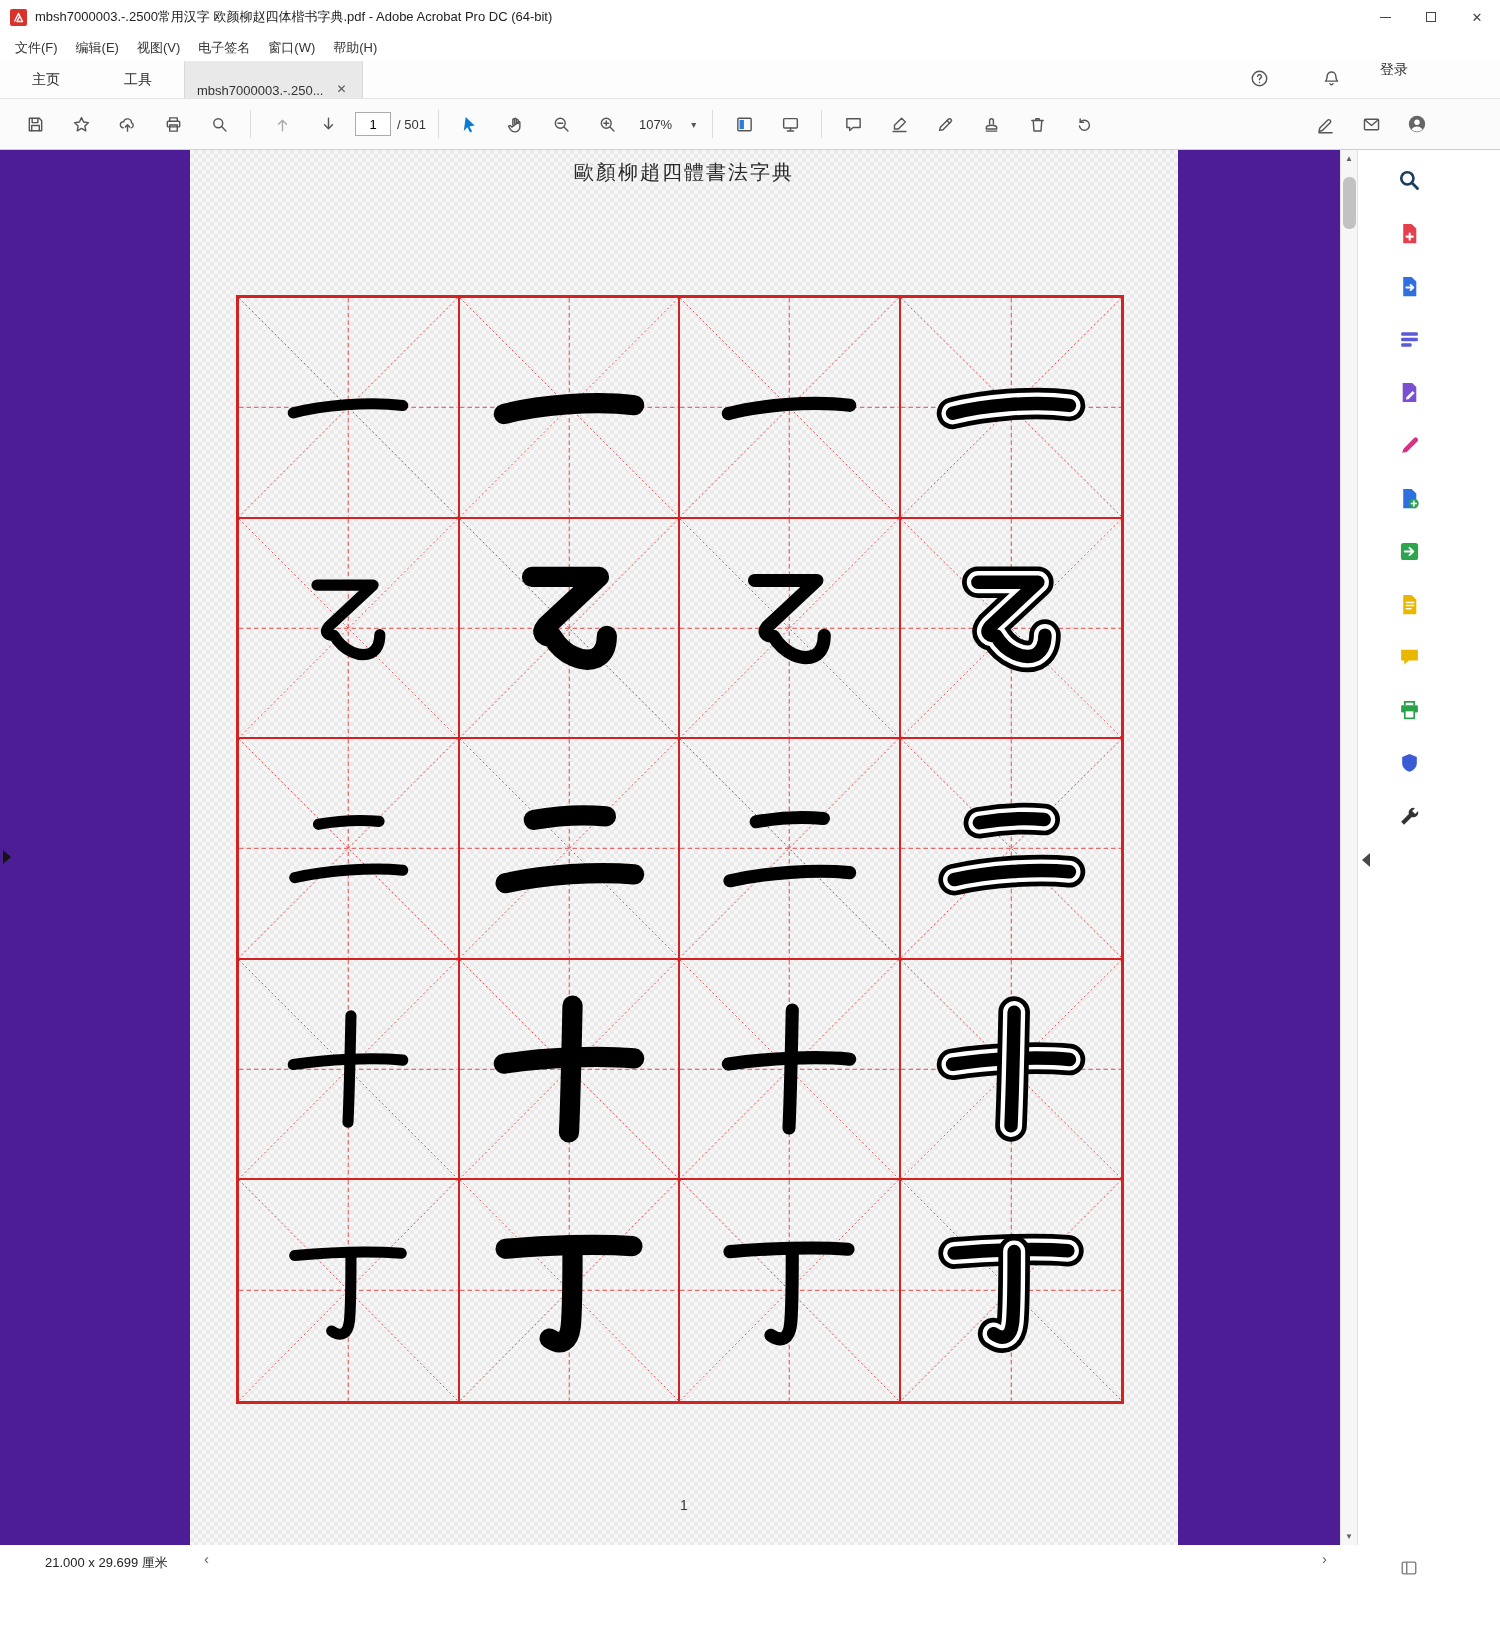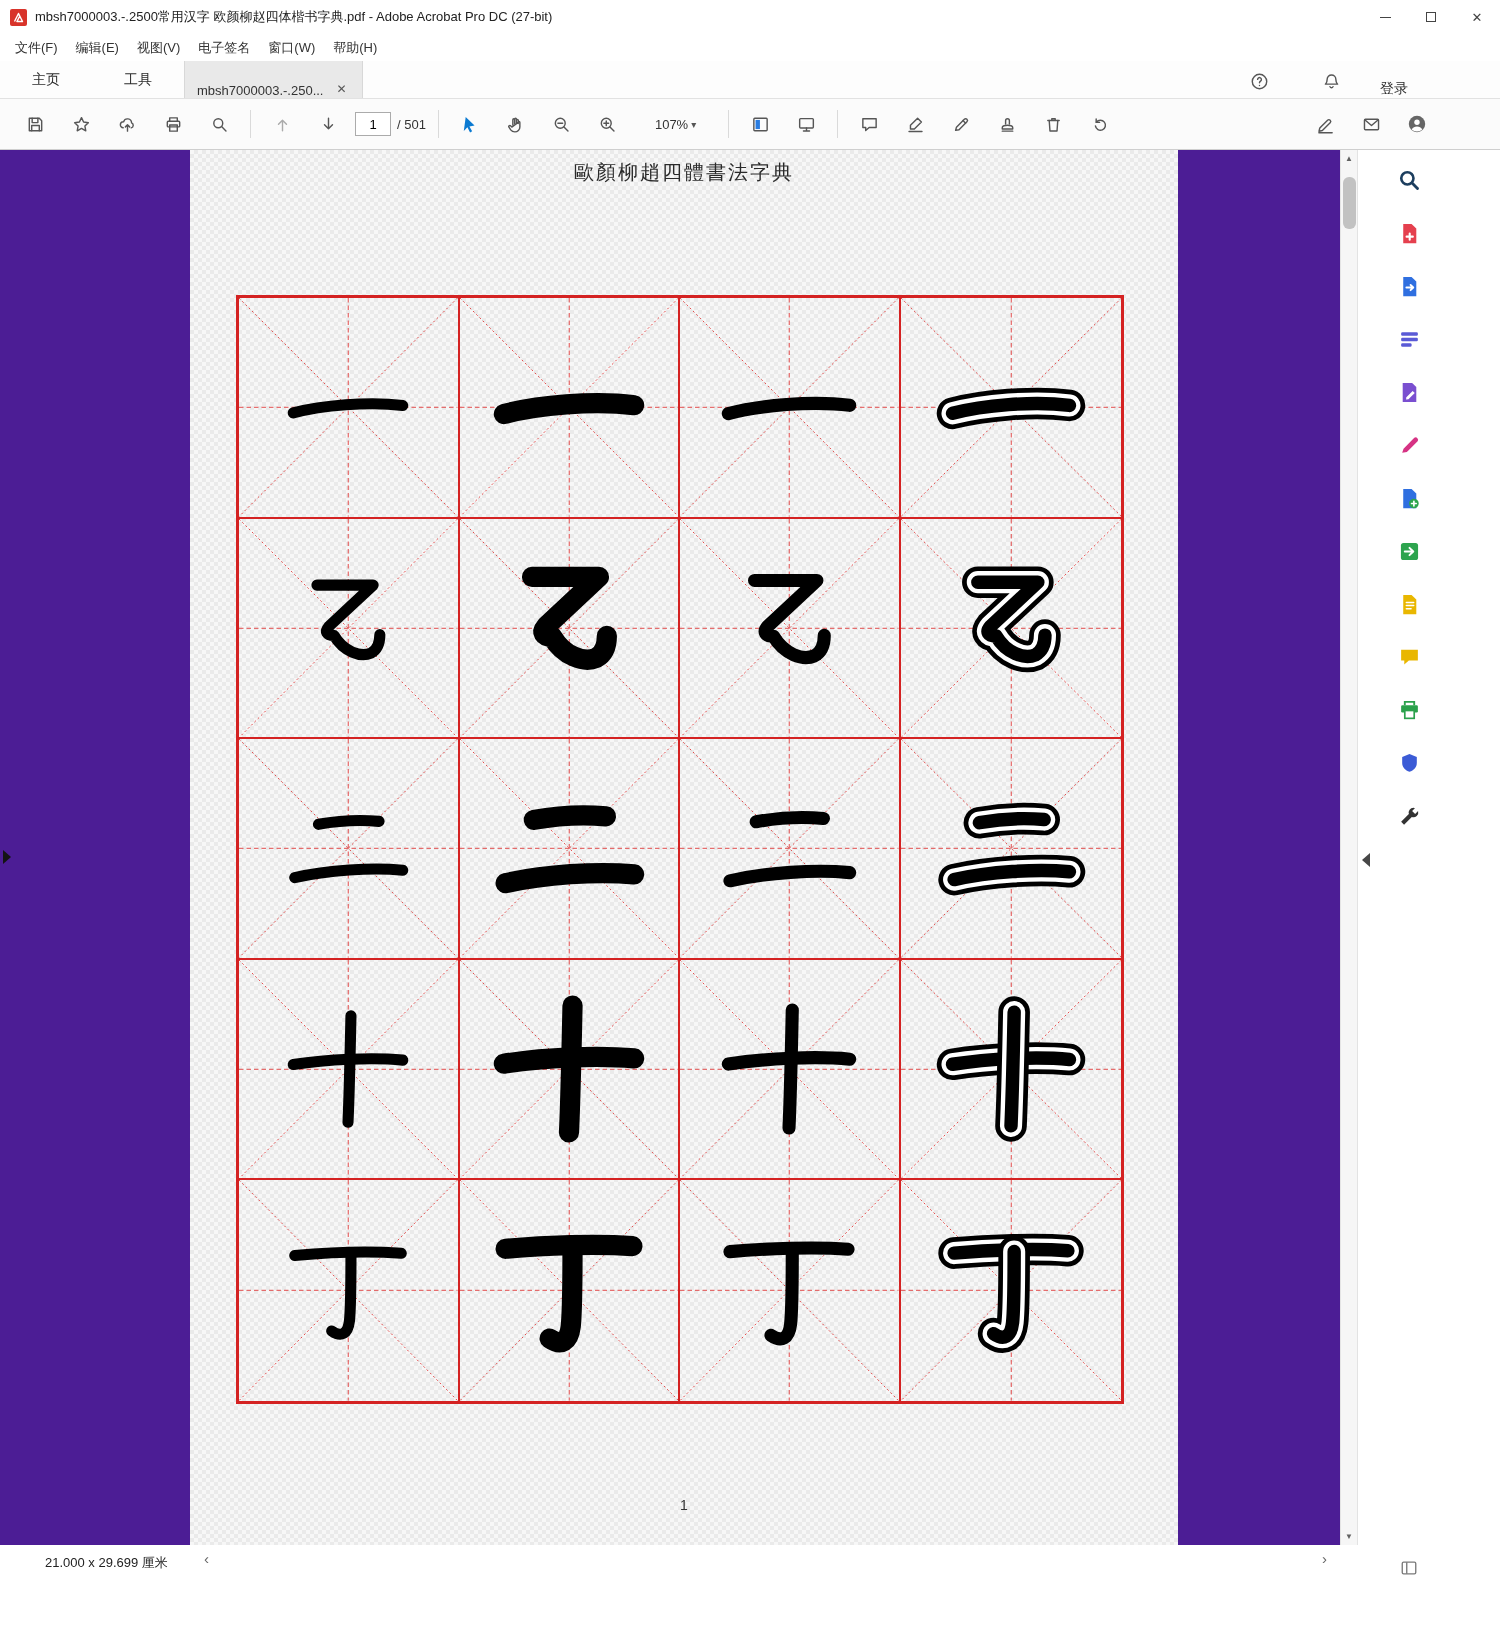--- a/index.html
+++ b/index.html
@@ -23,30 +23,30 @@
   .max-box{width:10px;height:10px;border:1px solid #444;display:inline-block;}
   .min-line{width:11px;height:1px;background:#444;display:inline-block;}
   
   .menubar{height:27px;display:flex;align-items:center;padding-left:6px;background:#fff;}
   .menu-item{padding:3px 9px;color:#333;}
   
   .tabbar{height:38px;display:flex;align-items:stretch;background:#fdfdfd;border-bottom:1px solid #e2e2e2;}
   .tab{display:flex;align-items:center;padding:0 32px;color:#2b2b2b;font-size:14px;}
   .doc-tab{display:flex;align-items:flex-end;gap:10px;padding:0 12px;background:#e9e9e9;border-left:1px solid #d8d8d8;border-right:1px solid #d8d8d8;font-size:13px;color:#333;max-width:220px;}
   .tab-close{color:#555;font-size:12px;padding:2px 3px;}
-  .tabbar-right{margin-left:auto;display:flex;align-items:flex-end;gap:26px;padding-right:92px;}
+  .tabbar-right{margin-left:auto;display:flex;align-items:flex-start;gap:26px;padding-right:92px;}
   .signin{font-size:14px;color:#2b2b2b;}
   
   .toolbar{height:51px;display:flex;align-items:center;background:#fbfbfb;border-bottom:1px solid #cfcfcf;padding-left:12px;}
   .tb-group{display:flex;align-items:center;}
   .tb-icon{width:36px;height:34px;display:flex;align-items:center;justify-content:center;border-radius:3px;margin:0 5px;}
   .tb-sep{width:1px;height:28px;background:#dadada;margin:0 8px;flex:0 0 auto;}
   .page-input{width:36px;height:24px;border:1px solid #ababab;background:#fff;text-align:center;font-size:13px;font-family:inherit;margin:0 6px 0 4px;}
   .tb-label{color:#333;margin-right:4px;white-space:nowrap;}
-  .zoom-ctl{display:flex;align-items:center;gap:3px;margin:0 24px;color:#333;}
+  .zoom-ctl{display:flex;align-items:center;gap:19px;margin:0 8px;color:#333;}
   .caret{font-size:10px;color:#555;}
   .share-group{margin-left:auto;margin-right:60px;}
   
   .content{height:1395px;display:flex;}
   .doc-area{position:relative;flex:1;background:#4c1d95;overflow:hidden;}
   .page{
     position:absolute;left:190px;top:0;width:988px;height:1395px;
     background:conic-gradient(#eaeaea 90deg,#f7f7f7 90deg 180deg,#eaeaea 180deg 270deg,#f7f7f7 270deg);
     background-size:8px 8px;z-index:1;
   }
@@ -90,21 +90,21 @@
 </head>
 <body>
 
 <div class="titlebar">
   <span class="pdf-badge">
     <svg viewBox="0 0 17 17" width="17" height="17">
         <rect width="17" height="17" rx="2" fill="#d8332a"></rect>
         <path d="M4.5 12.5L8.5 4.5l4 8h-5.6l3-5.6" fill="none" stroke="#fff" stroke-width="1.4" stroke-linejoin="round"></path>
       </svg>
   </span>
-  <span class="title-text">mbsh7000003.-.2500常用汉字 欧颜柳赵四体楷书字典.pdf - Adobe Acrobat Pro DC (27-bit)</span>
+  <span class="title-text">mbsh7000003.-.2500常用汉字 欧颜柳赵四体楷书字典.pdf - Adobe Acrobat Pro DC (64-bit)</span>
   <span class="win-btns">
     <span class="win-btn">
         <span class="min-line"></span>
       </span>
     <span class="win-btn">
         <span class="max-box"></span>
       </span>
     <span class="win-btn">
         <span>✕</span>
       </span>

